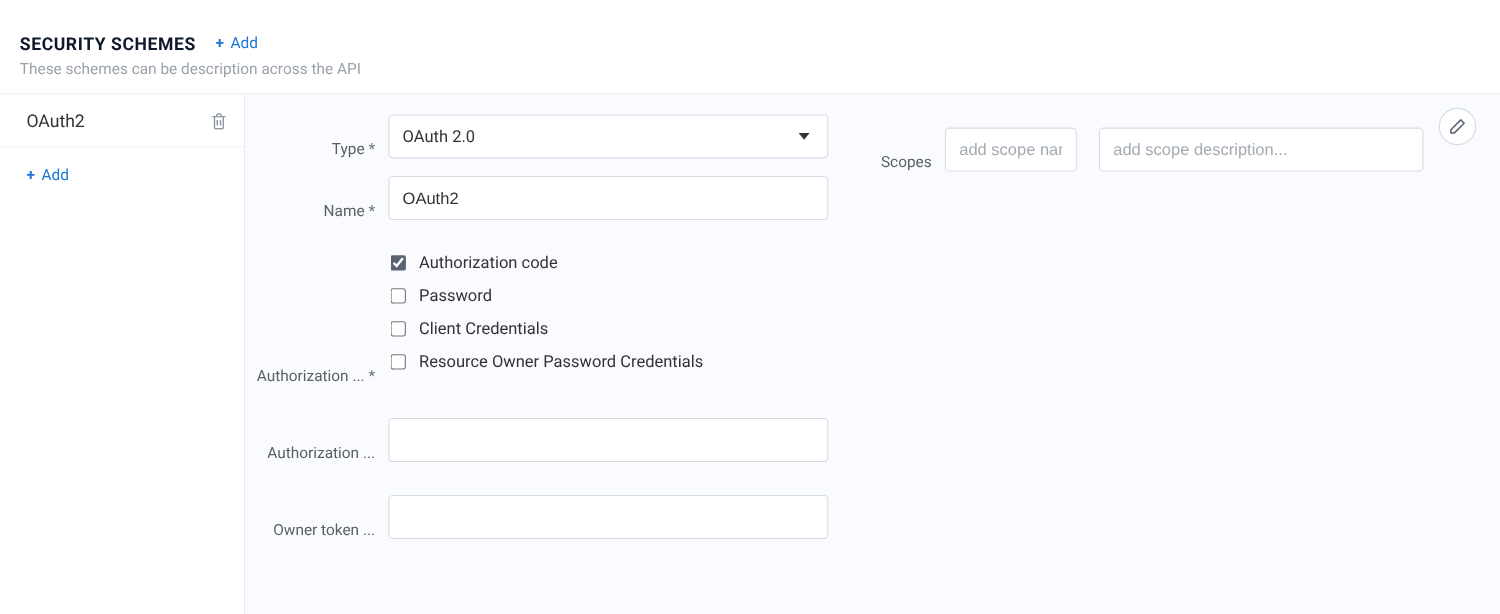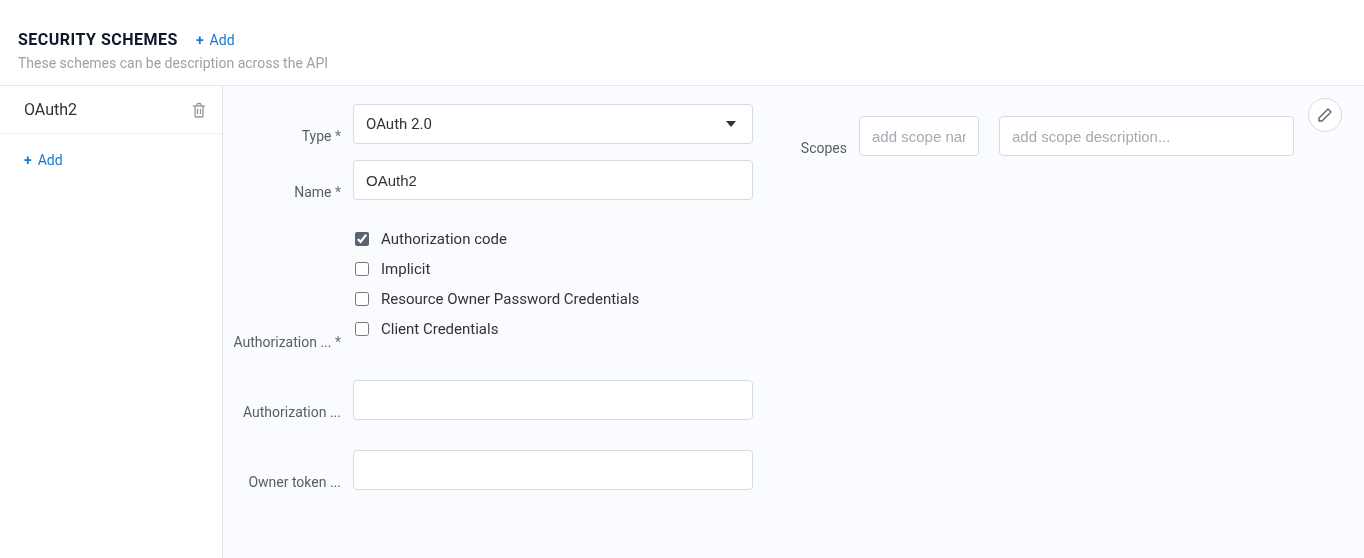--- a/index.html
+++ b/index.html
@@ -128,29 +128,29 @@
 
         <div class="row gap-top">
           <div class="row-label req">Authorization ...</div>
           <div class="row-field checkbox-list" id="grants-list">
               <div class="checkbox-row">
                 <input type="checkbox" checked="" style="">
                 <label>Authorization code</label>
               </div>
               <div class="checkbox-row">
                 <input type="checkbox" style="">
-                <label>Implicit</label>
+                <label>Password</label>
+              </div>
+              <div class="checkbox-row">
+                <input type="checkbox" style="">
+                <label>Client Credentials</label>
               </div>
               <div class="checkbox-row">
                 <input type="checkbox" style="">
                 <label>Resource Owner Password Credentials</label>
-              </div>
-              <div class="checkbox-row">
-                <input type="checkbox" style="">
-                <label>Client Credentials</label>
               </div>
             </div>
         </div>
 
         <div class="row gap-top">
           <div class="row-label">Authorization ...</div>
           <div class="row-field">
             <input class="input" type="text" value="" style="">
           </div>
         </div>

